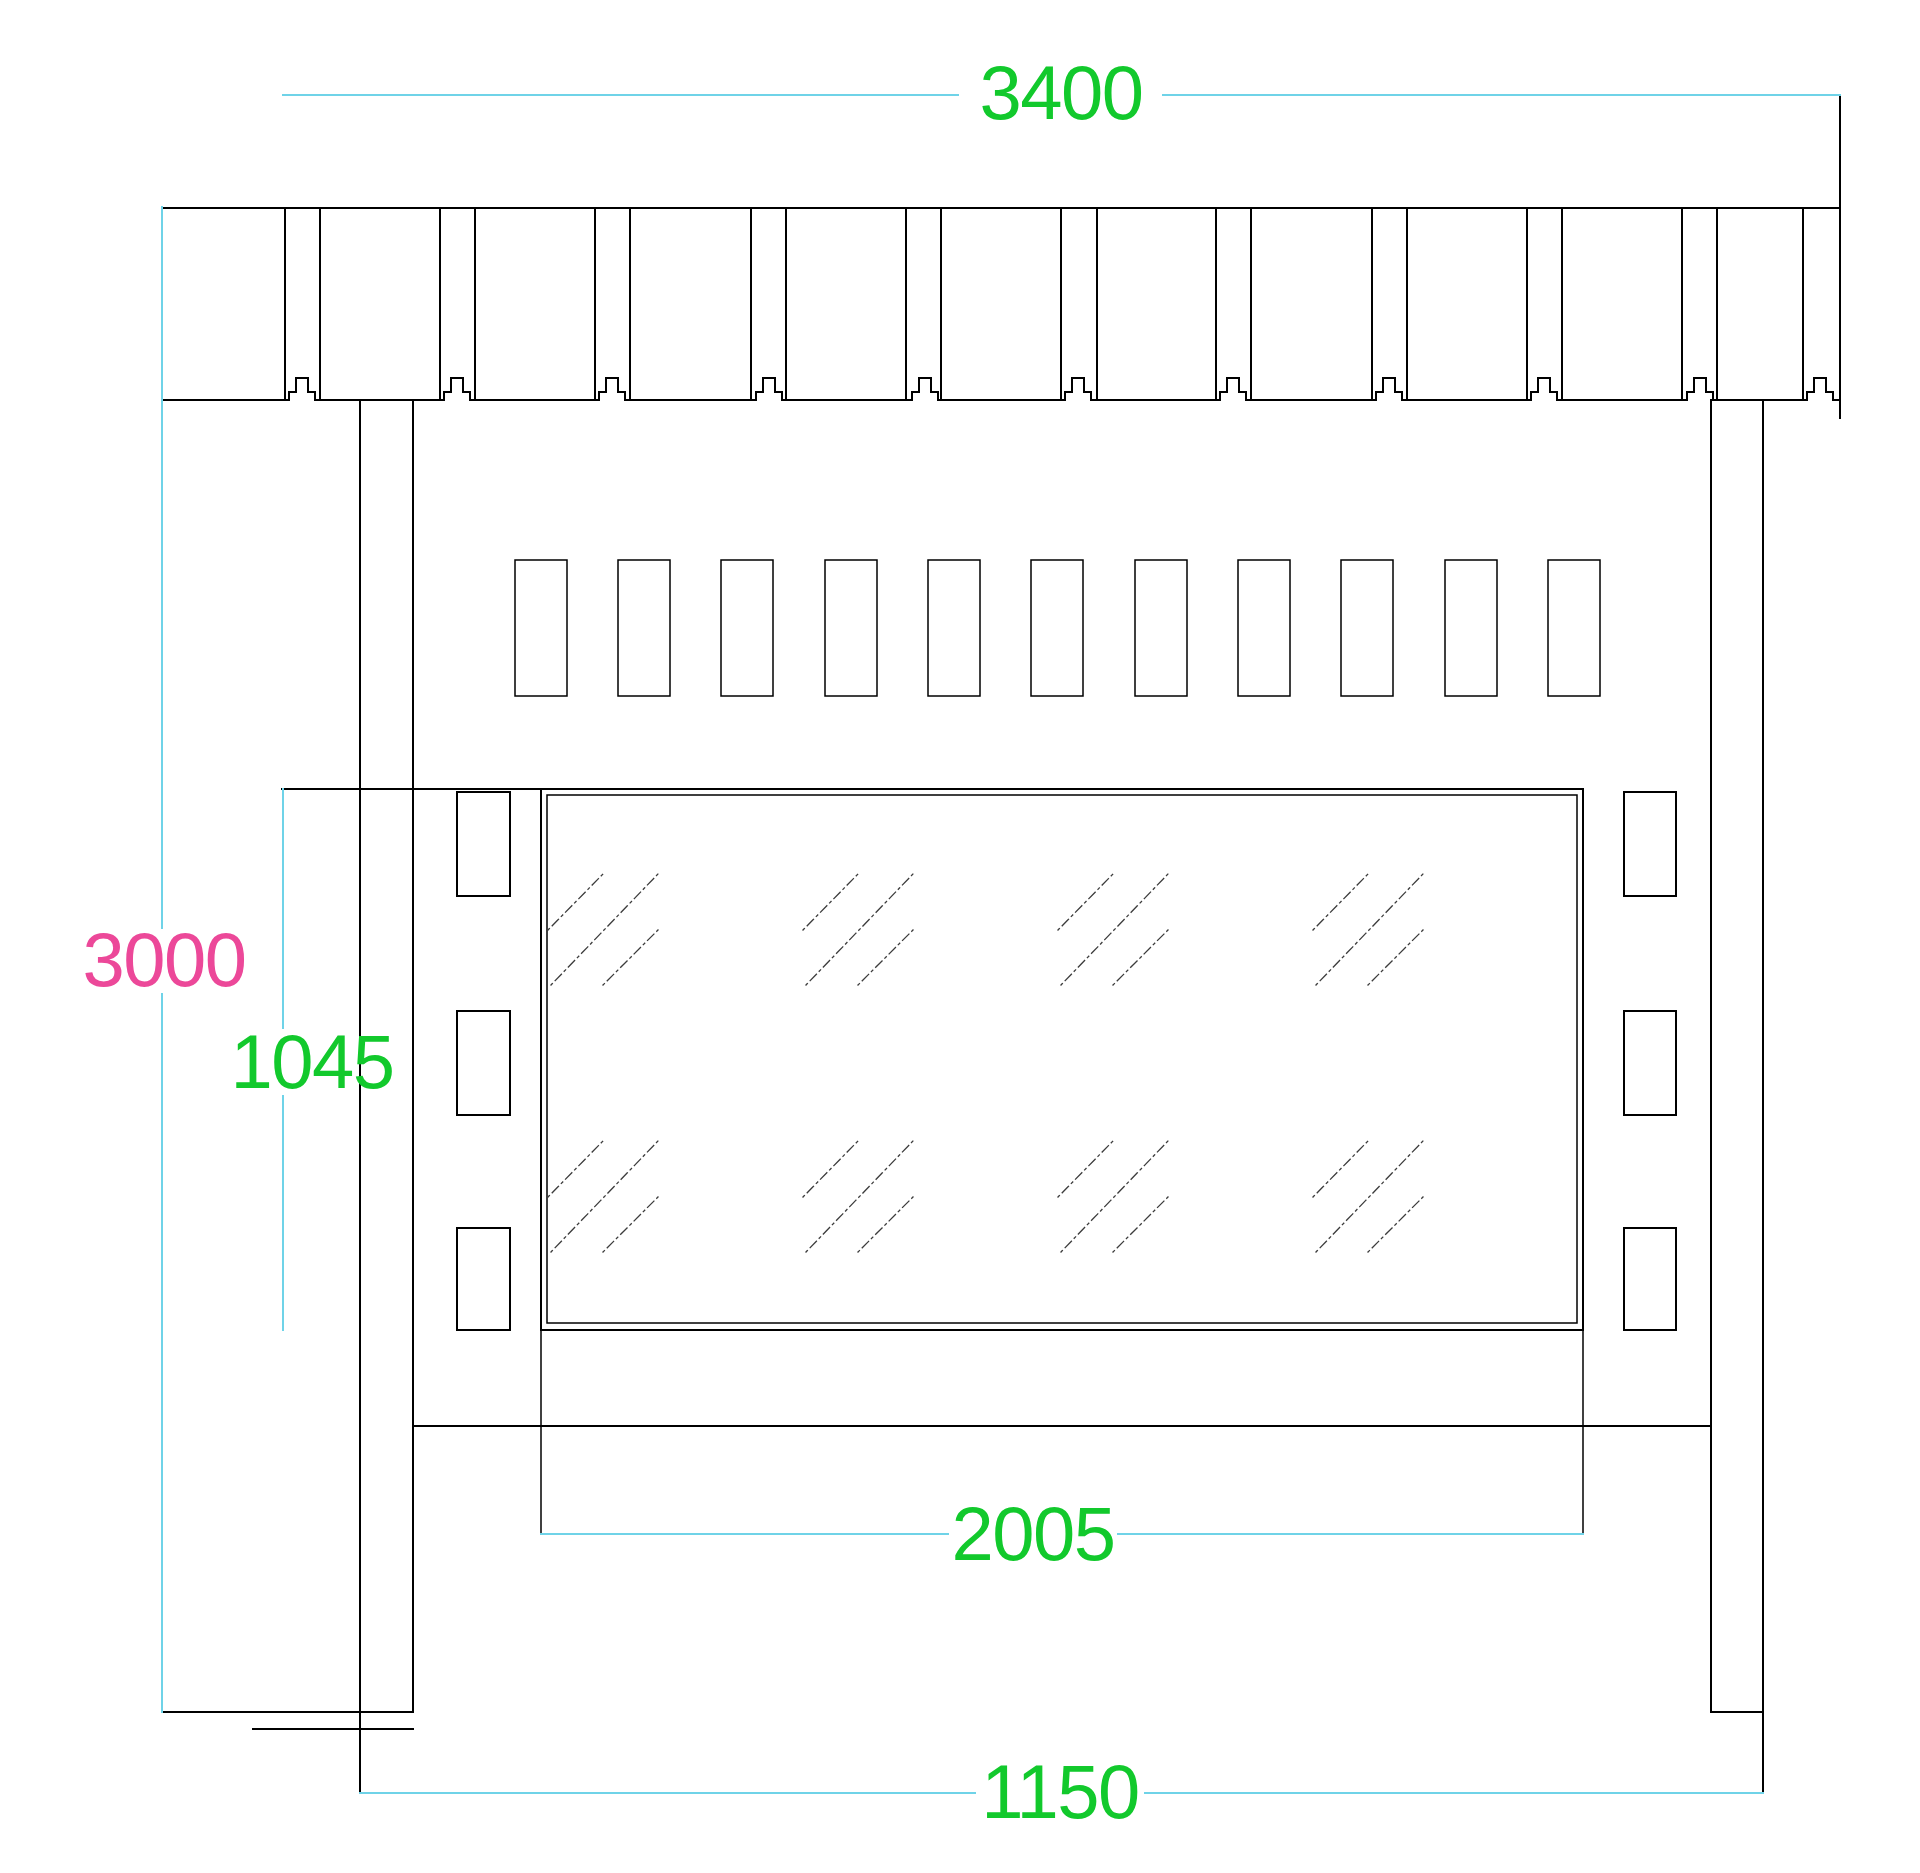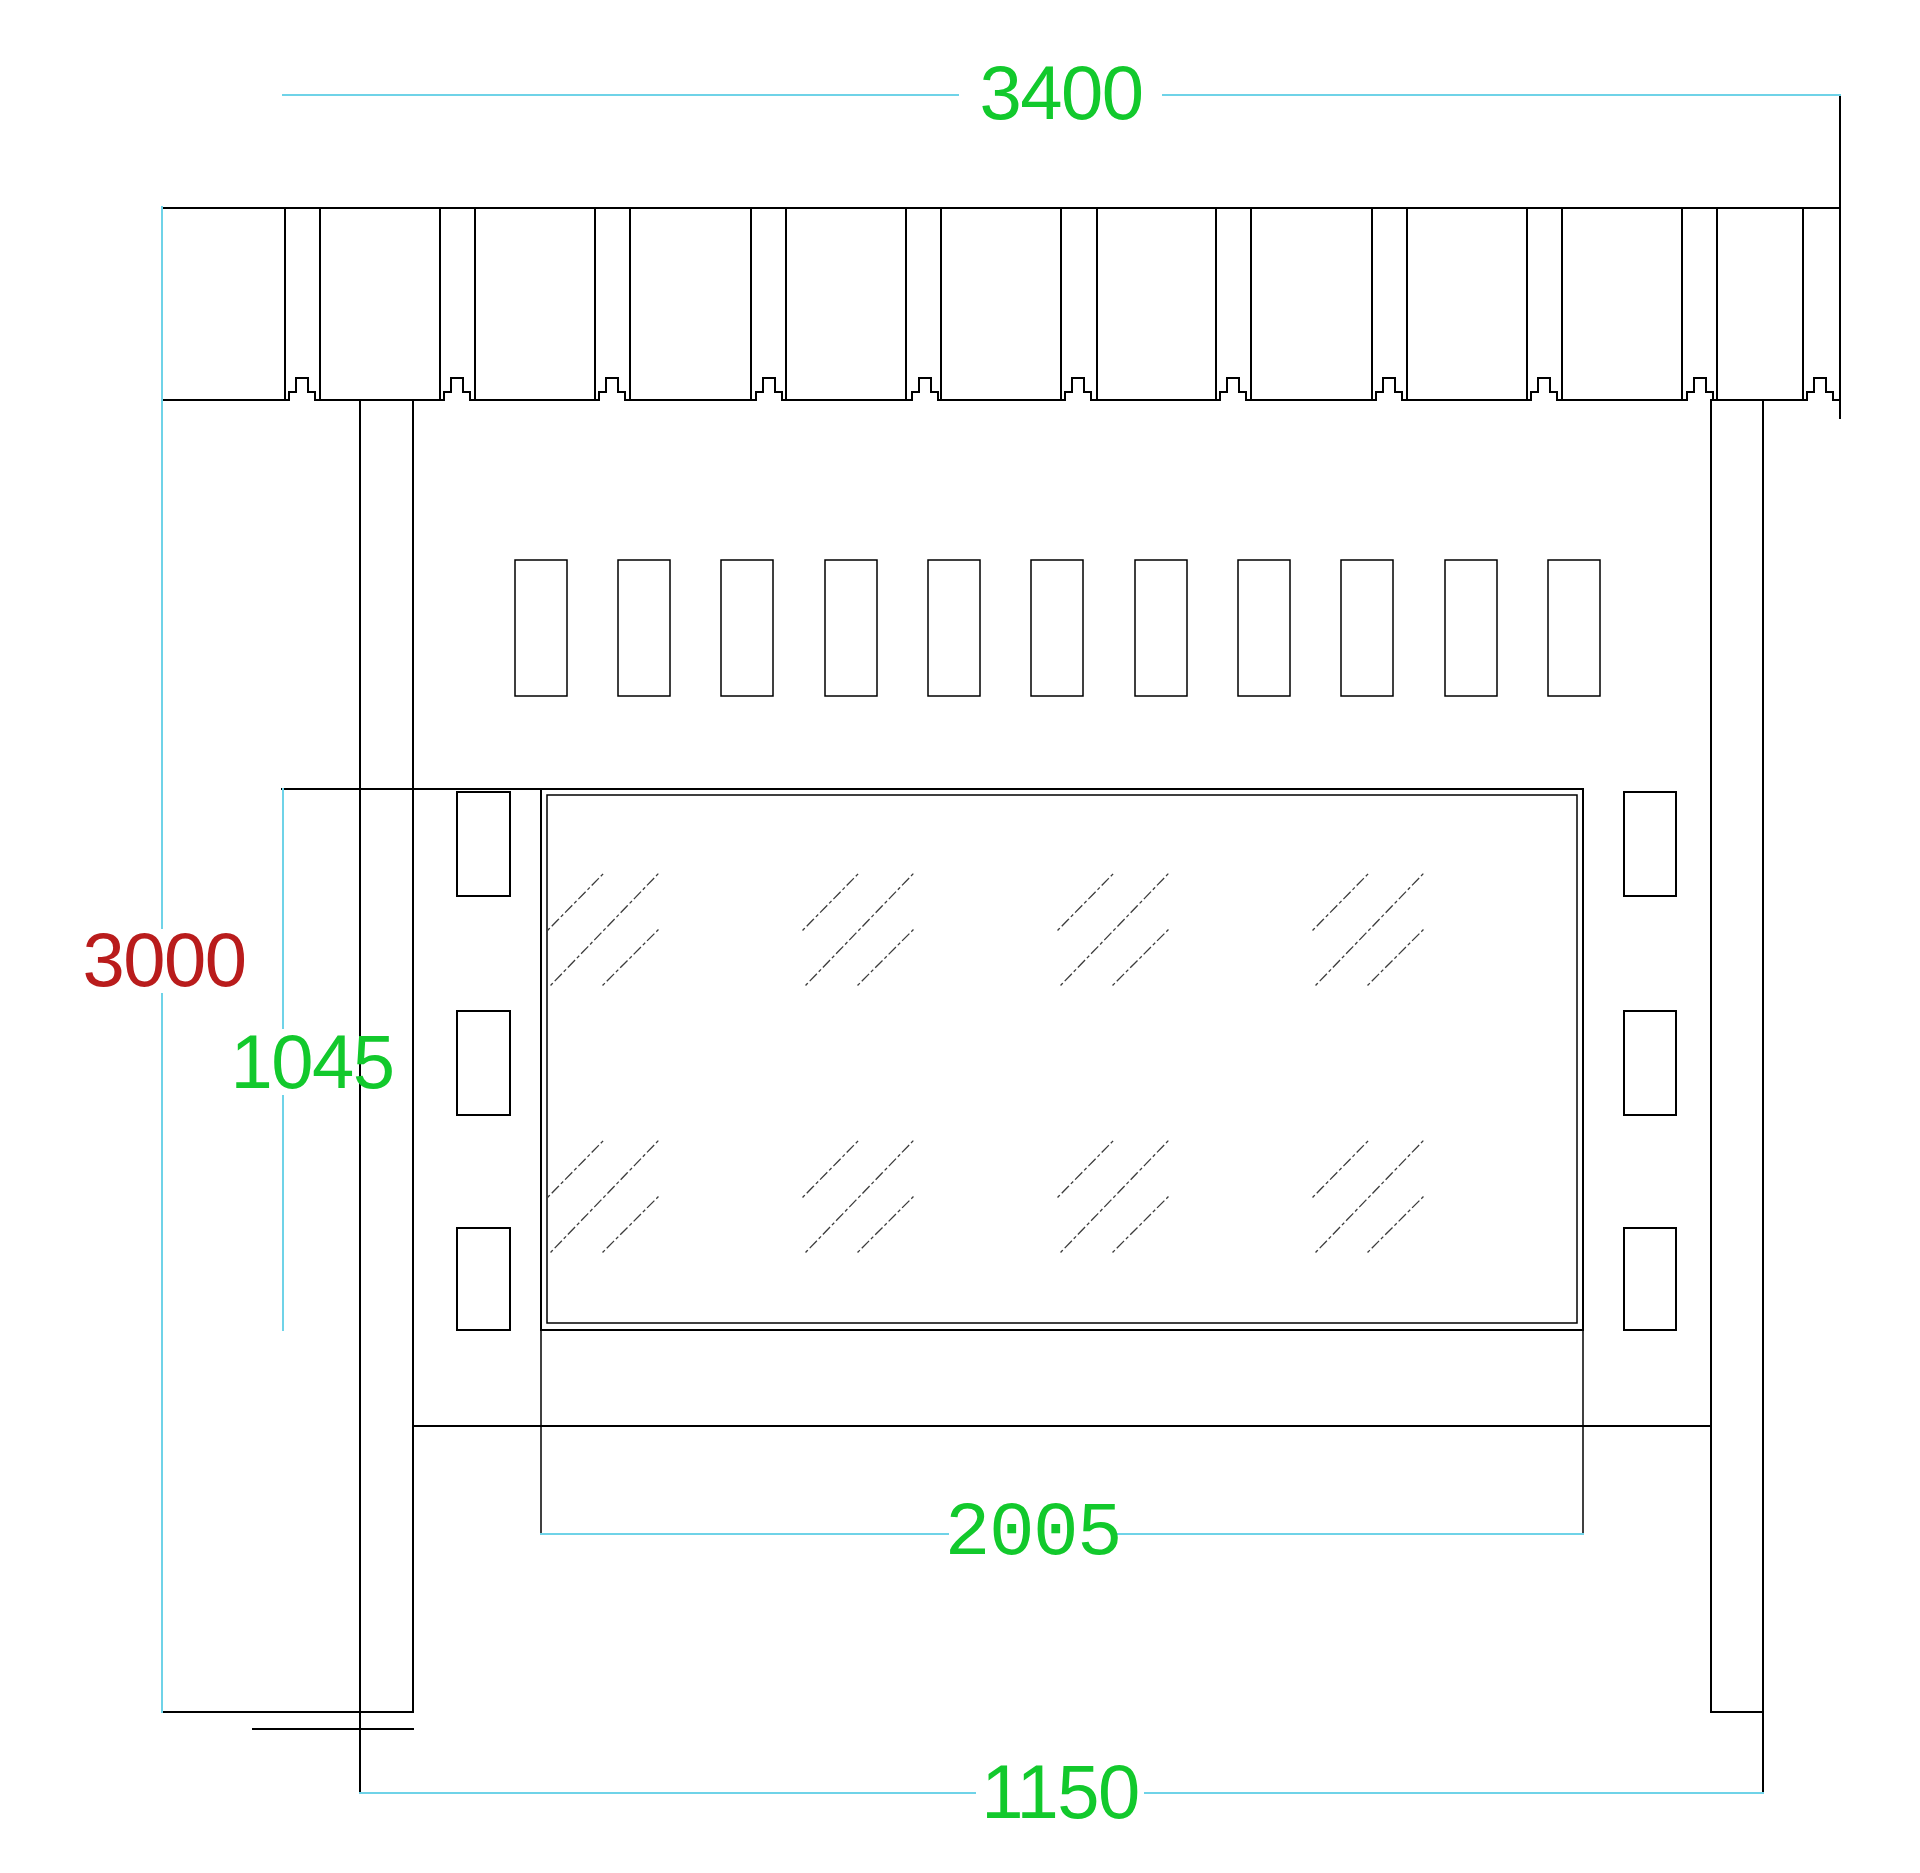--- a/index.html
+++ b/index.html
@@ -131,17 +131,17 @@
         <line x1="283" y1="789" x2="283" y2="1028" stroke="#6fd3e8" stroke-width="2" stroke-linecap="square"></line>
         <line x1="283" y1="1096" x2="283" y2="1330" stroke="#6fd3e8" stroke-width="2" stroke-linecap="square"></line>
         <line x1="541" y1="1534" x2="948" y2="1534" stroke="#6fd3e8" stroke-width="2" stroke-linecap="square"></line>
         <line x1="1118" y1="1534" x2="1583" y2="1534" stroke="#6fd3e8" stroke-width="2" stroke-linecap="square"></line>
         <line x1="360" y1="1793" x2="975" y2="1793" stroke="#6fd3e8" stroke-width="2" stroke-linecap="square"></line>
         <line x1="1145" y1="1793" x2="1763" y2="1793" stroke="#6fd3e8" stroke-width="2" stroke-linecap="square"></line>
       </g>
     </svg>
 
   <div class="dim-label" style="left: 1061px; top: 93px; color: rgb(18, 201, 44);">3400</div>
-  <div class="dim-label" style="left: 164px; top: 960px; color: #b91c1c; text-align: right;">3000</div>
+  <div class="dim-label" style="left: 164px; top: 960px; color: #ec4899; text-align: right;">3000</div>
   <div class="dim-label" style="left: 284px; top: 1062px; color: rgb(18, 201, 44); margin-left: 28px;">1045</div>
-  <div class="dim-label" style="left: 1033px; top: 1534px; color: rgb(18, 201, 44); font-family: Liberation Mono, monospace;">2005</div>
+  <div class="dim-label" style="left: 1033px; top: 1534px; color: rgb(18, 201, 44);">2005</div>
   <div class="dim-label" style="left: 1060px; top: 1792px; color: rgb(18, 201, 44);">1150</div>
 </div>
 
 </body></html>

